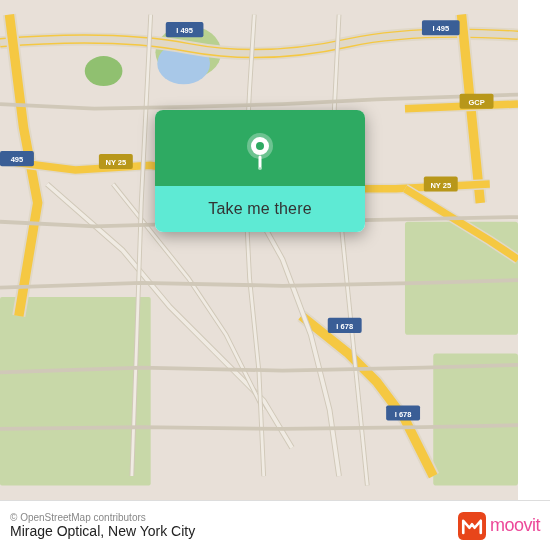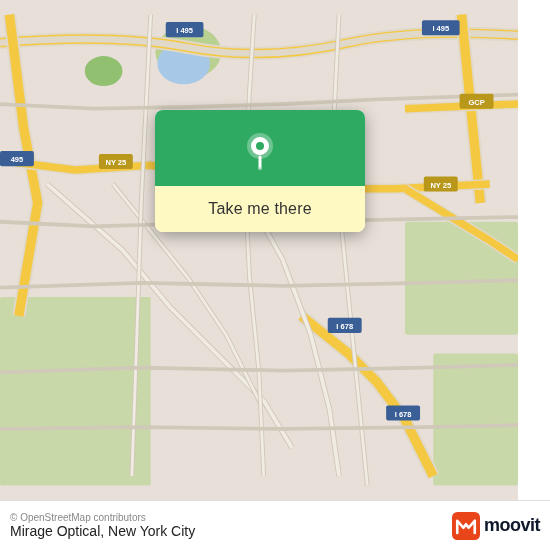--- a/index.html
+++ b/index.html
@@ -46,21 +46,21 @@
       align-items: center;
     }
 
     .pin-icon {
       width: 44px;
       height: 44px;
     }
 
     .card-button {
       width: 100%;
-      background: #fef9c3;
+      background: #5eead4;
       border: none;
       cursor: pointer;
       padding: 14px 10px;
       font-size: 16px;
       font-weight: 500;
       color: #333;
       text-align: center;
       letter-spacing: 0.01em;
     }
 
@@ -101,22 +101,22 @@
       gap: 4px;
     }
 
     .moovit-m {
       width: 28px;
       height: 28px;
     }
 
     .moovit-text {
       font-size: 18px;
-      font-weight: 700;
-      color: #0f172a;
+      font-weight: 400;
+      color: #ec4899;
       letter-spacing: -0.5px;
     }
   </style>
 </head>
 <body>
 
 <div class="map-container">
   <svg class="map-svg" viewBox="0 0 550 500" xmlns="http://www.w3.org/2000/svg">
 
     <rect width="550" height="500" fill="#e8e0d8"></rect>

